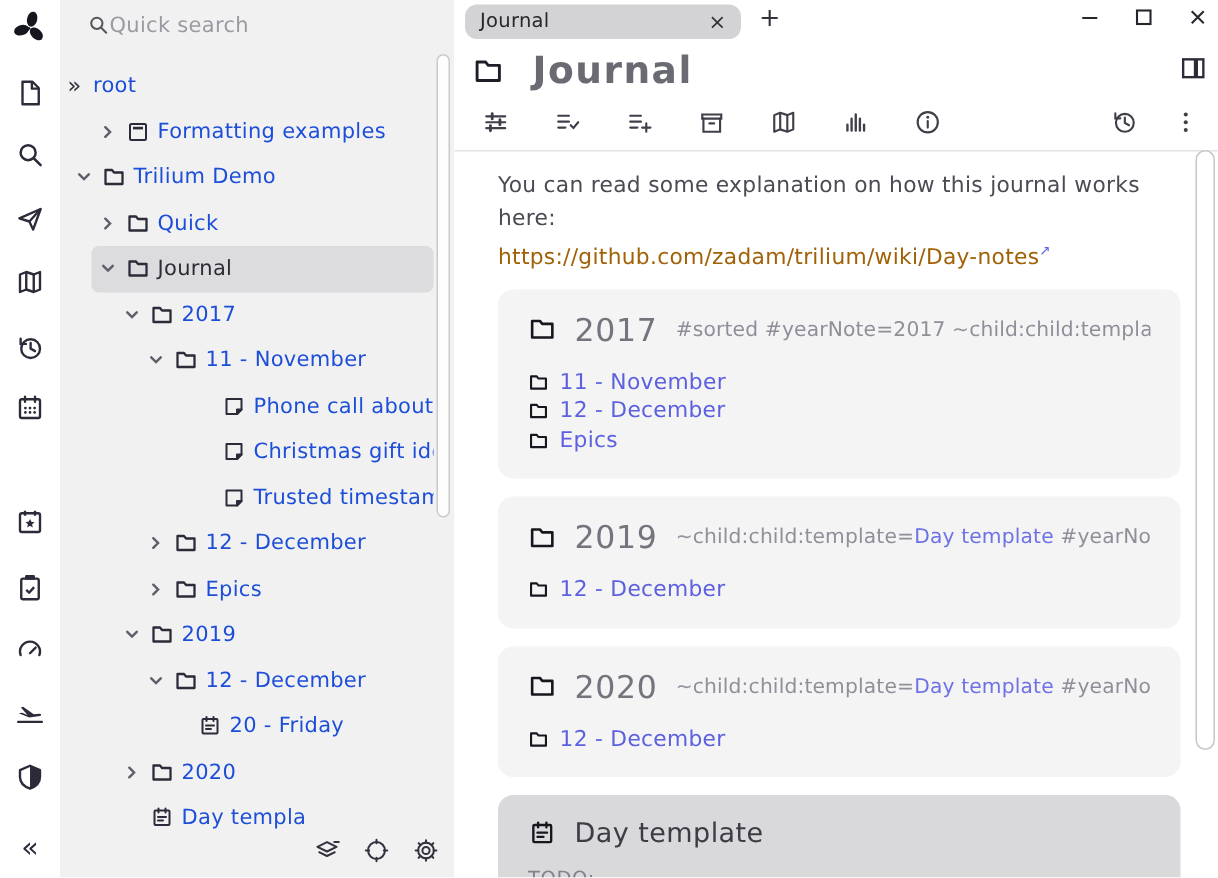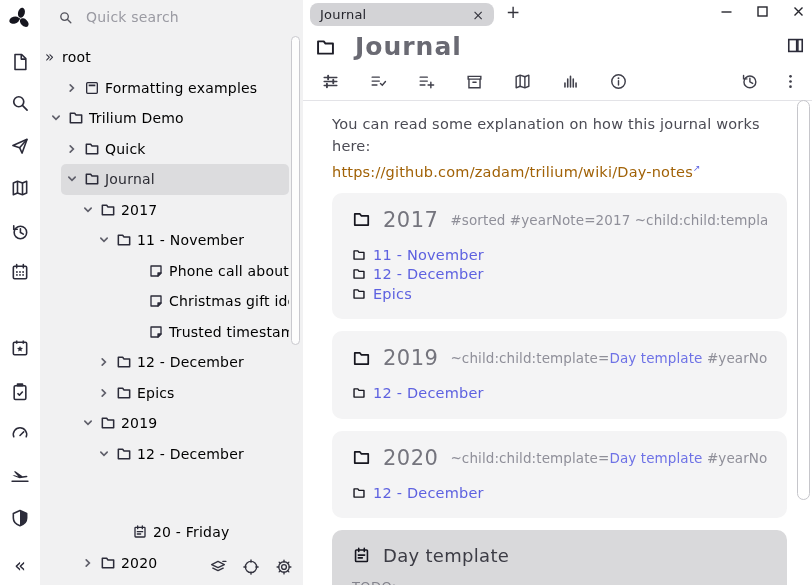--- a/index.html
+++ b/index.html
@@ -10,33 +10,33 @@
 
   
   .launcher { position:absolute; left:0; top:0; width:40px; height:585px; background:#fff; z-index:5; }
   .lbtn { position:absolute; left:50%; transform:translateX(-50%); color:#2b2b39; cursor:pointer; }
   .lbtn svg { width:20px; height:20px; }
   .logo svg { width:27px; height:27px; }
   .collapse-glyph { font-size:19px; color:#2b2b39; line-height:1; }
 
   
   .tree-pane { position:absolute; left:40px; top:0; width:263px; height:585px; background:#f1f1f2; overflow:hidden; }
-  .quick-search { position:absolute; top:9px; left:18px; display:flex; align-items:flex-end; gap:13px; color:#9a9aa2; }
+  .quick-search { position:absolute; top:9px; left:18px; display:flex; align-items:flex-start; gap:0; color:#9a9aa2; }
   .quick-search svg { width:15px; height:15px; color:#55555e; }
   .qs-text { font-size:14px; letter-spacing:.2px; }
   .tree { position:absolute; top:42px; left:0; right:0; }
   .tree-row { height:30.5px; display:flex; align-items:center; white-space:nowrap; overflow:hidden;
               margin-right:14px; border-radius:5px; padding-left:6px; cursor:pointer; }
   .tree-row.sel { background:#dcdcde; }
   .tw-exp { width:17px; flex:0 0 17px; color:#5f5f6a; display:flex; align-items:center; }
   .tw-exp svg { width:10px; height:10px; }
   .tw-exp .root-g { font-size:15px; color:#2f2f3b; line-height:1; }
   .tw-ic { width:21px; flex:0 0 21px; color:#2b2b39; display:flex; align-items:center; }
   .tw-ic svg { width:16px; height:16px; }
-  .tw-label { font-size:14px; color:#000000; letter-spacing:.2px; }
+  .tw-label { font-size:14px; color:#1d4ed8; letter-spacing:.2px; }
   .tree-row.sel .tw-label { color:#2c2c34; font-weight:500; }
   .tree-scrollbar { position:absolute; left:251px; top:36px; width:9px; height:309px;
                     background:#fdfdfd; border:1px solid #c9c9ce; border-radius:5px; }
   .tree-actions { position:absolute; bottom:3px; right:10px; height:30px; display:flex; align-items:center;
                   gap:15px; background:#f1f1f2; padding-left:8px; color:#33333f; }
   .tree-actions svg { width:18px; height:18px; cursor:pointer; }
 
   
   .main { position:absolute; left:303px; top:0; width:509px; height:585px; background:#fff; }
   .tab-row { position:absolute; top:0; left:0; right:0; height:30px; }
@@ -346,21 +346,21 @@
               <path d="M2 3.5l3.5 3.5L9 3.5"></path>
             </svg>
           </span>
           <span class="tw-ic">
             <svg viewBox="0 0 24 24" fill="none" stroke="currentColor" stroke-width="2.3" stroke-linejoin="round">
               <path d="M3.5 5h6.5l2 2.5h8.5V19h-17z"></path>
             </svg>
           </span>
           <span class="tw-label">12 - December</span>
         </div>
-        <div class="tree-row" style="margin-left: 69px; margin-top: 48px;">
+        <div class="tree-row" style="margin-left: 69px;">
           <span class="tw-exp"></span>
           <span class="tw-ic">
             <svg viewBox="0 0 24 24" fill="none" stroke="currentColor" stroke-width="2" stroke-linecap="round">
               <rect x="4.5" y="5" width="15" height="14.5" rx="1"></rect>
               <path d="M8.5 3v4M15.5 3v4"></path>
               <path d="M8 11.5h8M8 15h5"></path>
             </svg>
           </span>
           <span class="tw-label">20 - Friday</span>
         </div>

